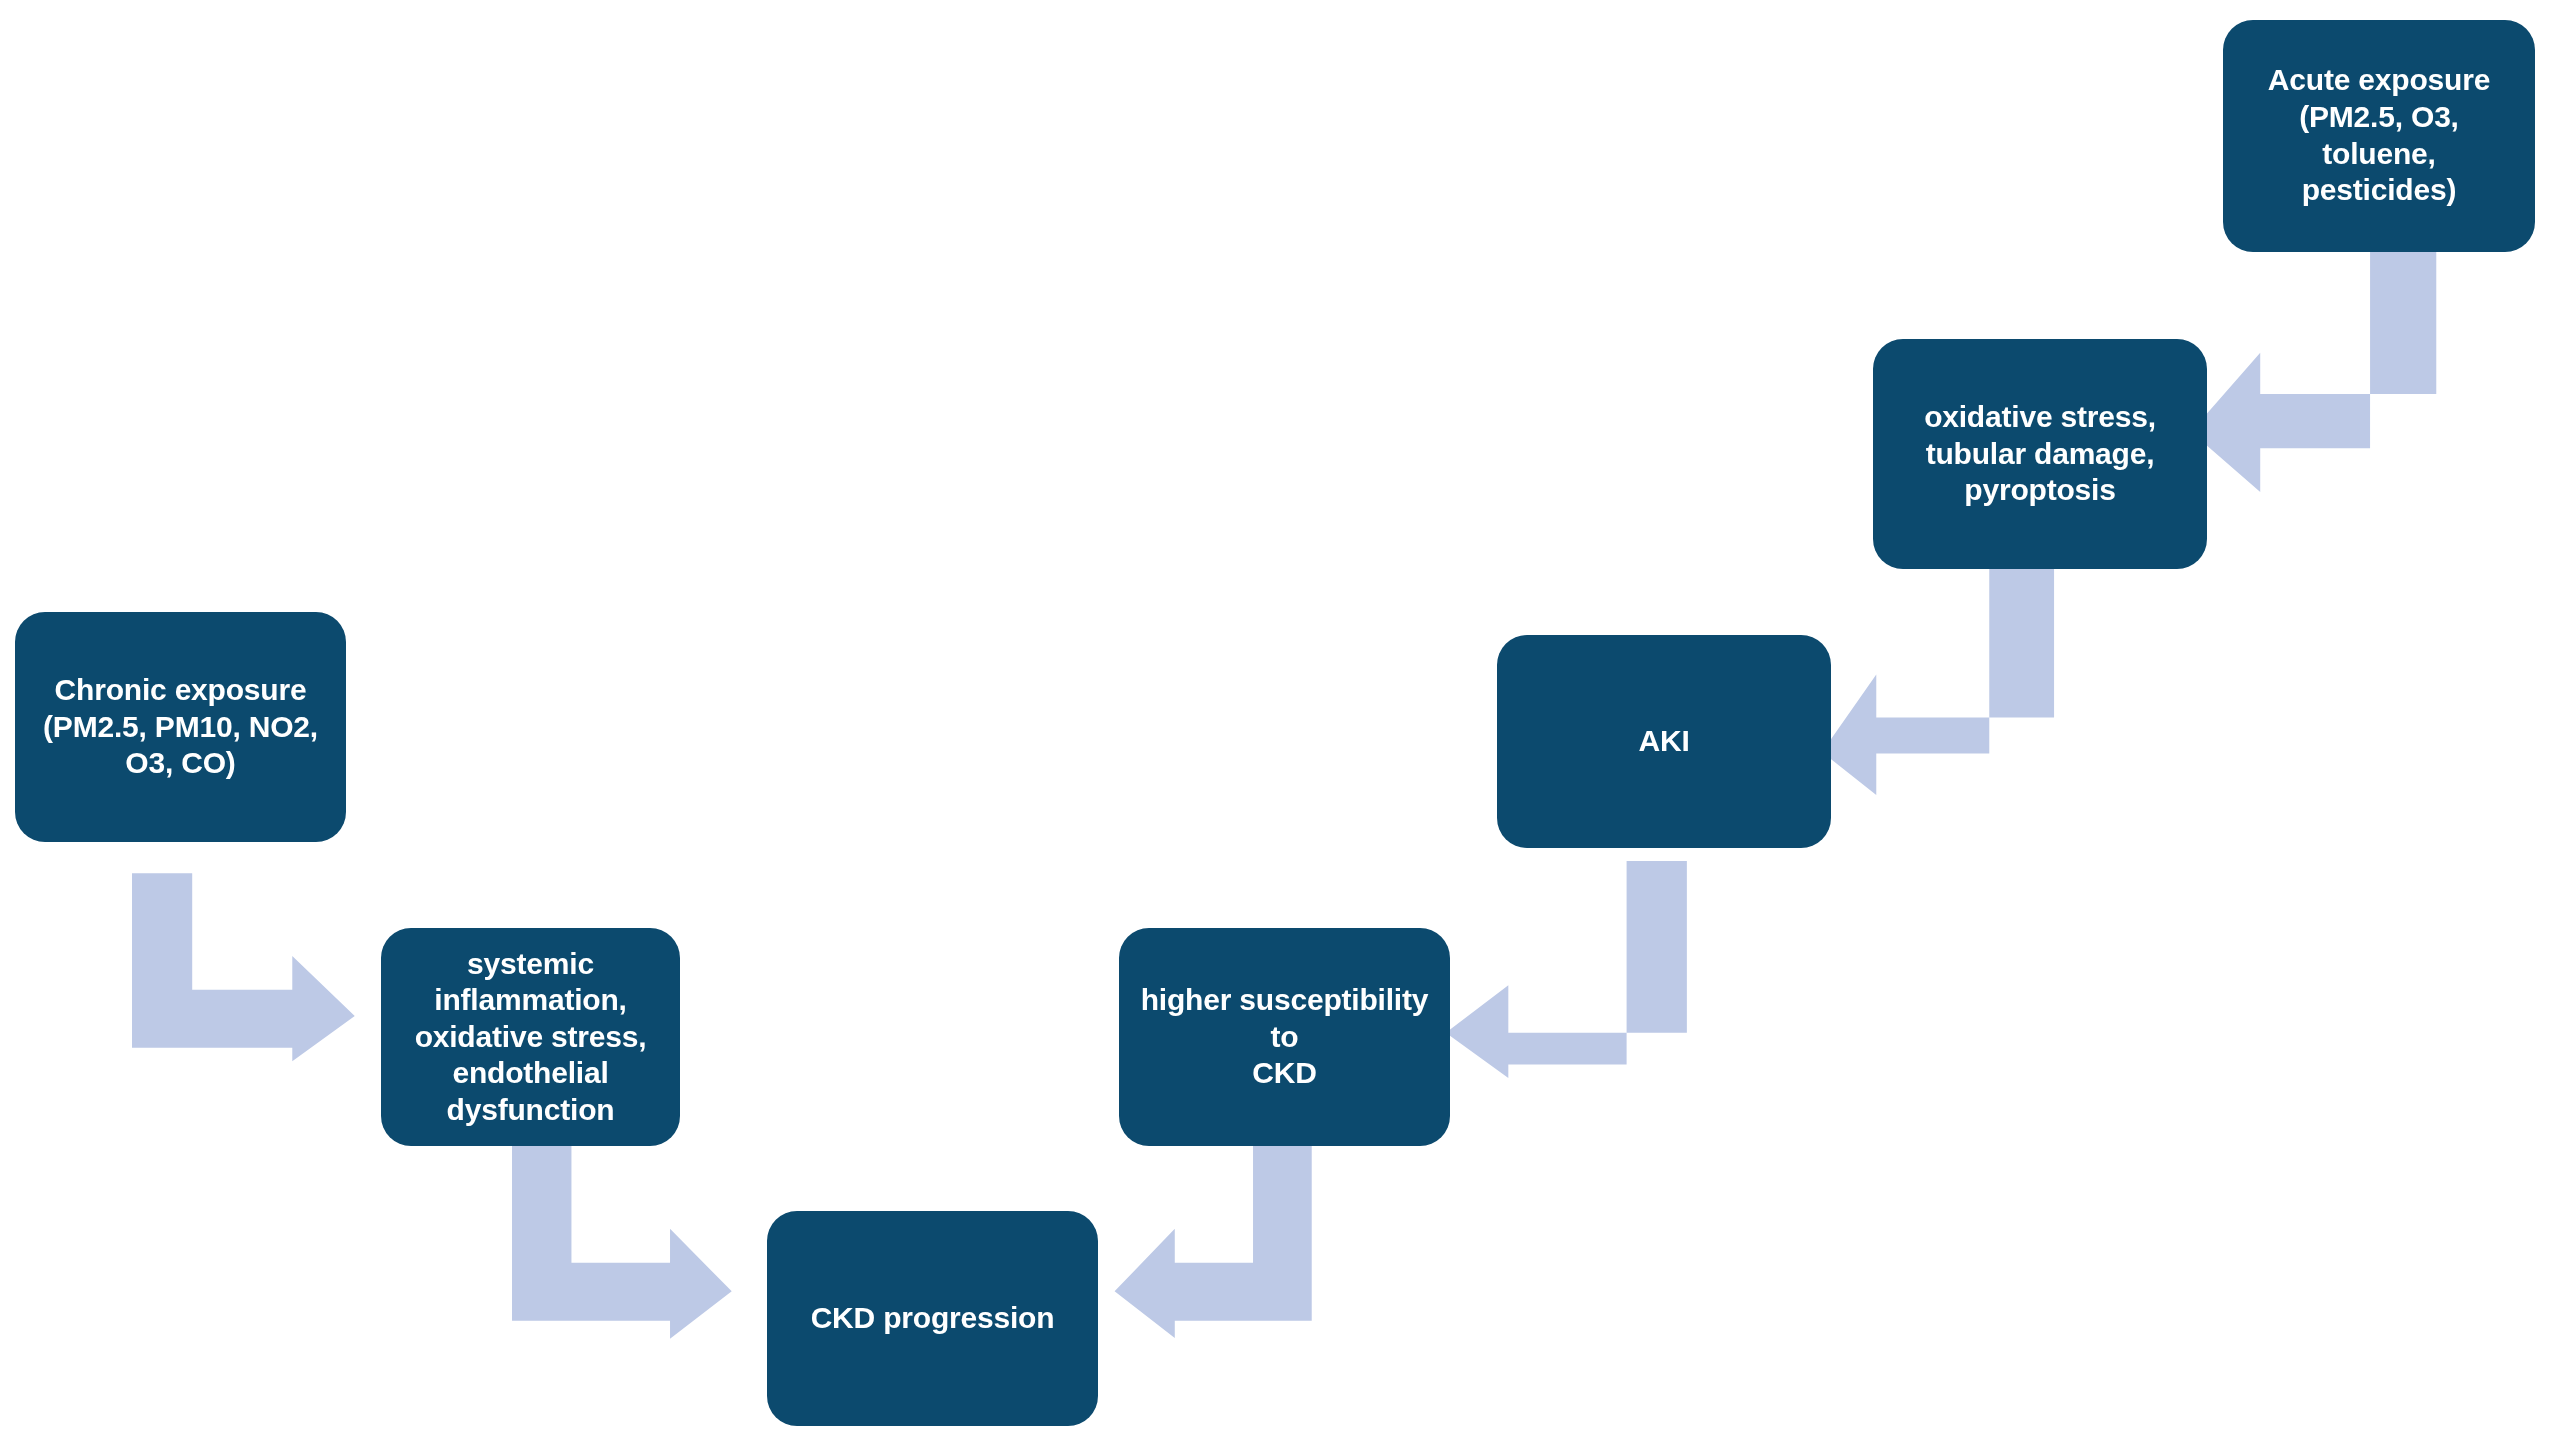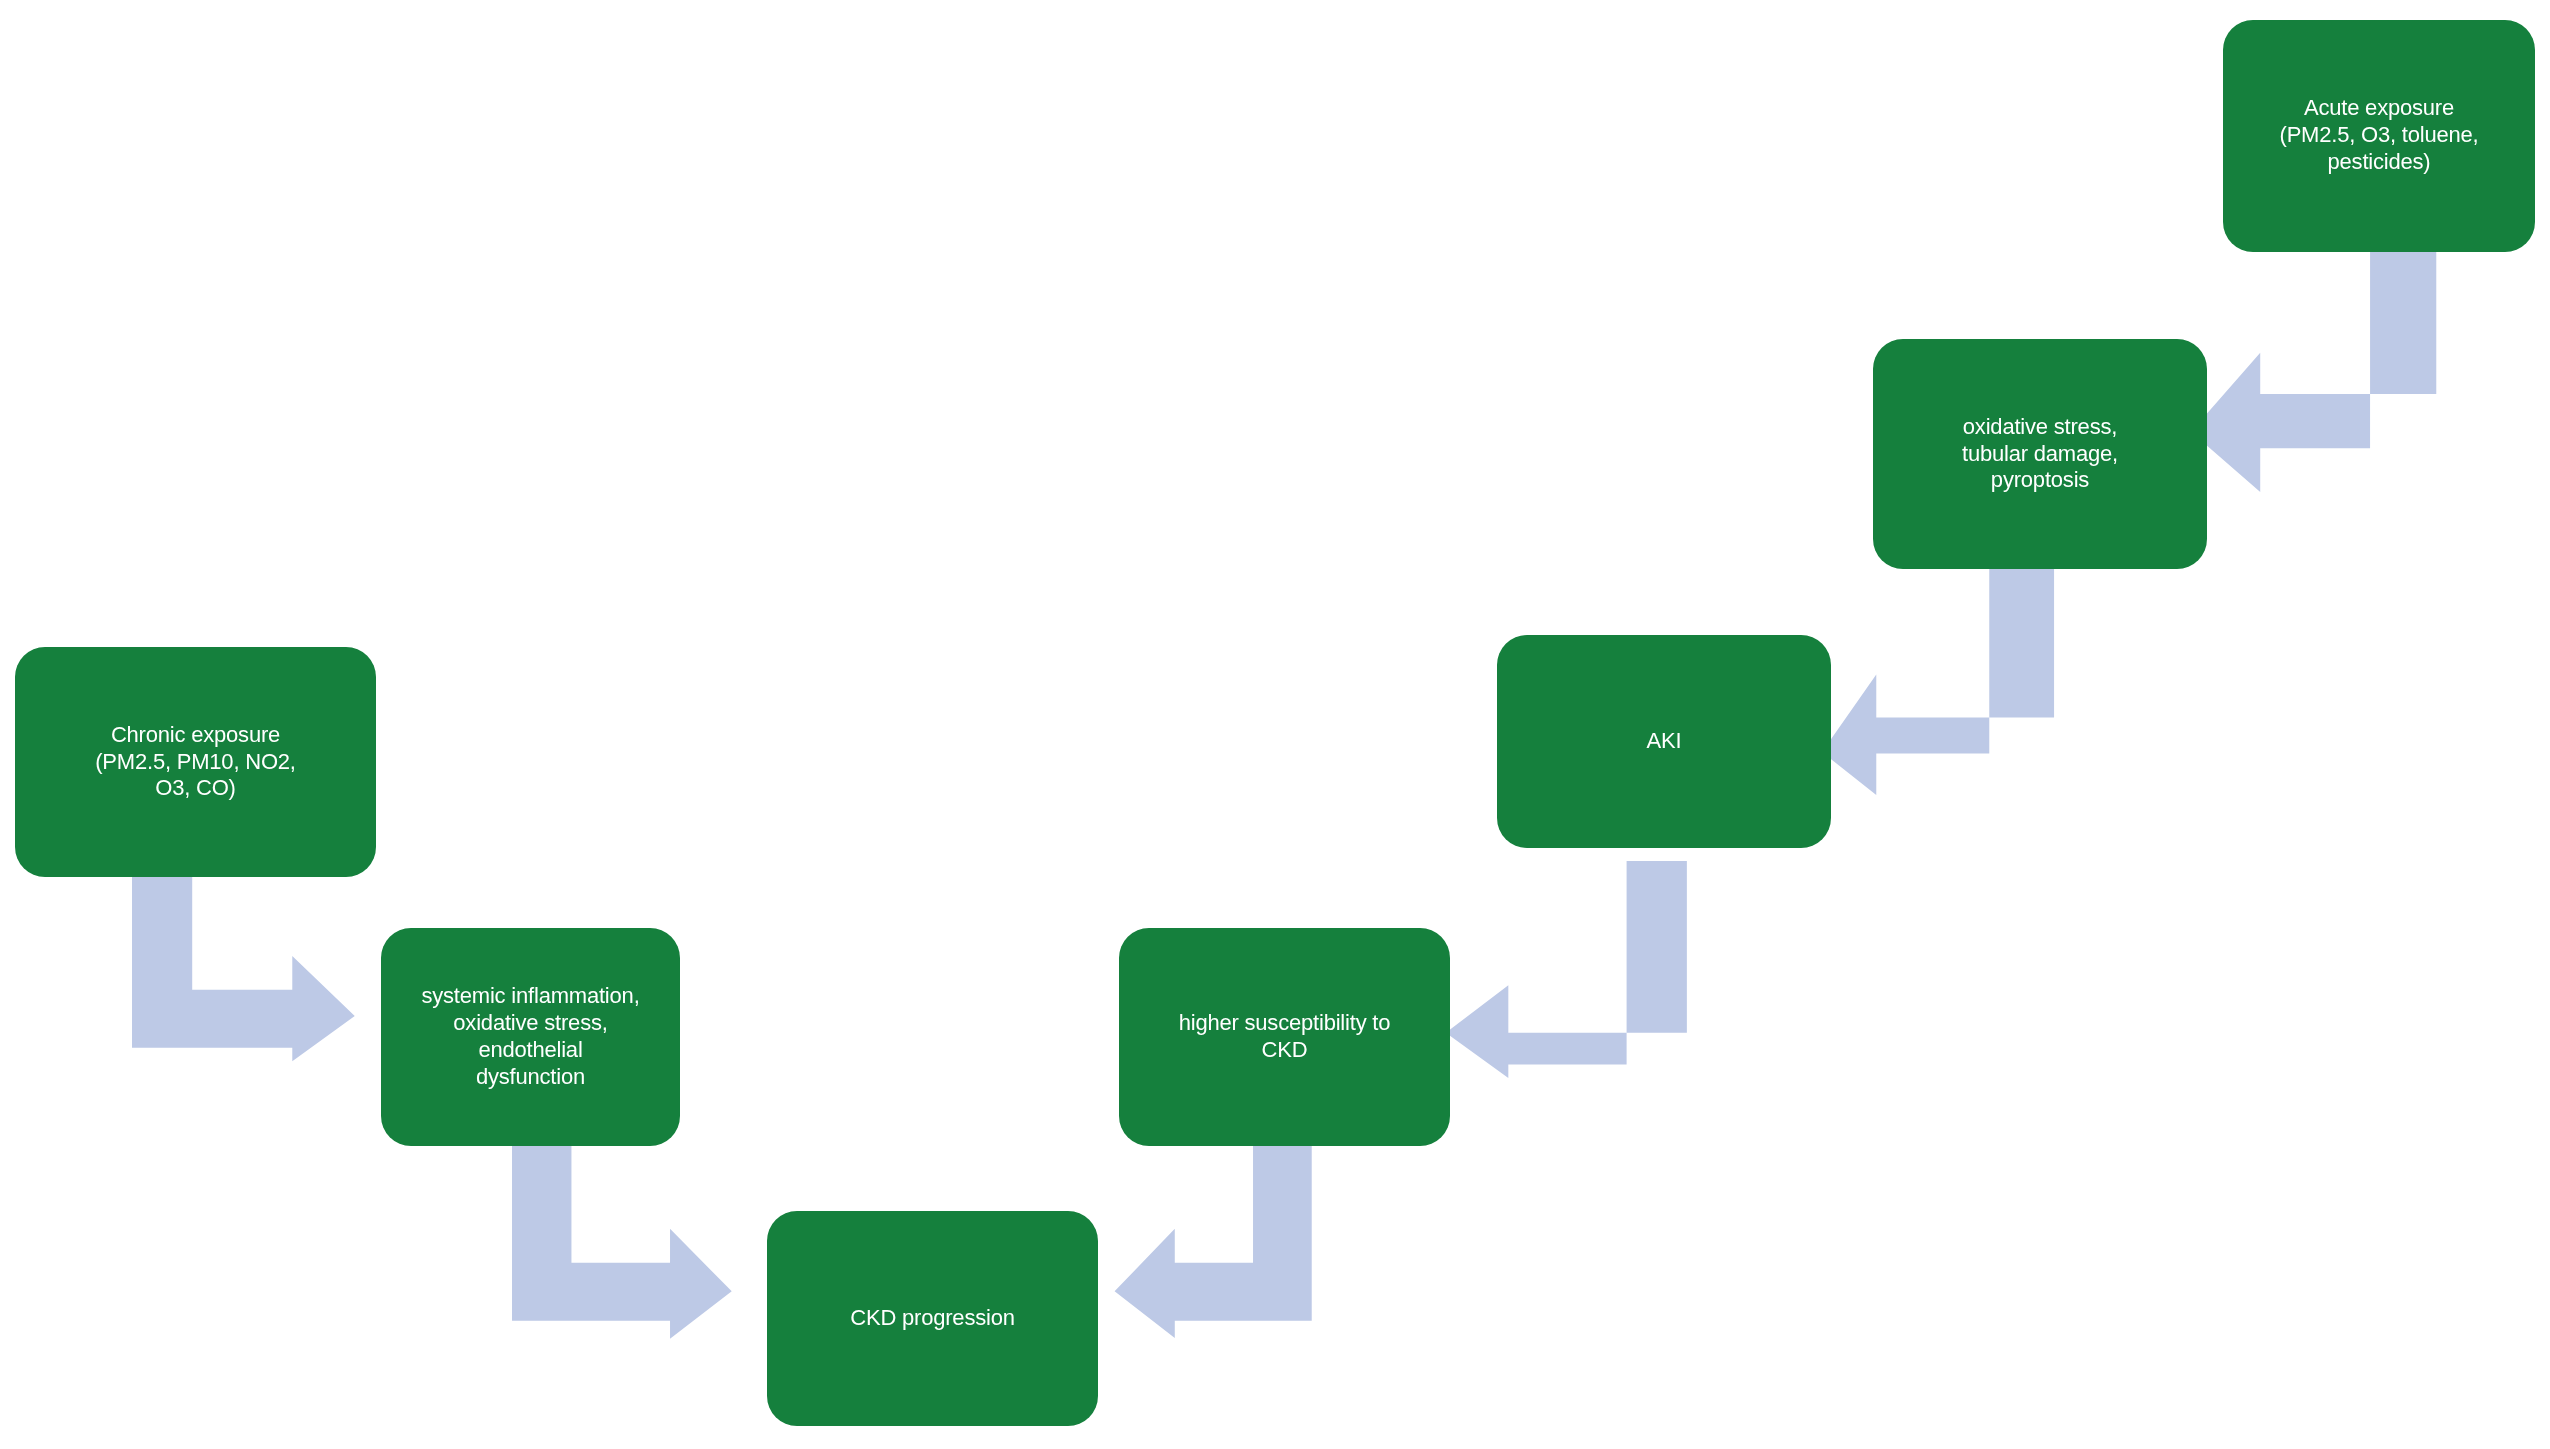--- a/index.html
+++ b/index.html
@@ -14,48 +14,48 @@
   #canvas {
     position: relative;
     width: 2550px;
     height: 1449px;
     background: #ffffff;
     overflow: hidden;
   }
   .node {
     position: absolute;
     box-sizing: border-box;
-    background: #15803d;
+    background: #0c4a6e;
     border-radius: 30px;
     color: #ffffff;
     display: flex;
     align-items: center;
     justify-content: center;
     text-align: center;
     font-family: "Liberation Sans", sans-serif;
-    font-size: 22px;
+    font-size: 30px;
     line-height: 1.22;
-    font-weight: 400;
+    font-weight: 700;
     padding: 7.5px 19.6px;
     white-space: pre-line;
     letter-spacing: -0.2px;
   }
   .connector {
     position: absolute;
     pointer-events: none;
   }
   .connector svg {
     display: block;
     overflow: visible;
   }
   
   #node-acute          { left: 2223px; top:   19.6px; width: 312px; height: 232px; }
   #node-oxidative      { left: 1873px; top:  339px; width: 334px; height: 230px; }
   #node-aki           { left: 1497px; top:  635px; width: 334px; height: 213px; }
-  #node-chronic        { left:   15px; top:  647px; width: 361px; height: 230px; text-align: center; }
+  #node-chronic        { left:   15px; top:  612px; width: 331px; height: 230px; text-align: center; }
   #node-systemic       { left:  381px; top: 928px; width: 299px; height: 218px; }
   #node-susceptibility { left: 1119px; top: 928px; width: 331px; height: 218px; }
   #node-ckd            { left: 767px; top: 1211px; width: 331px; height: 215px; }
 
   
   #conn-acute-oxid   { left: 2191px; top:  251px; width: 316px; height: 241px; }
   #conn-oxid-aki     { left: 1822px; top:  569px; width: 324px; height: 226px; }
   #conn-aki-susc     { left: 1442px; top: 861px; width: 324px; height: 226px; }
   #conn-chronic-sys  { left:  132px; top: 873px; width: 301px; height: 226px; }
   #conn-sys-ckd      { left:  512px; top: 1146px; width: 301px; height: 241px; }

